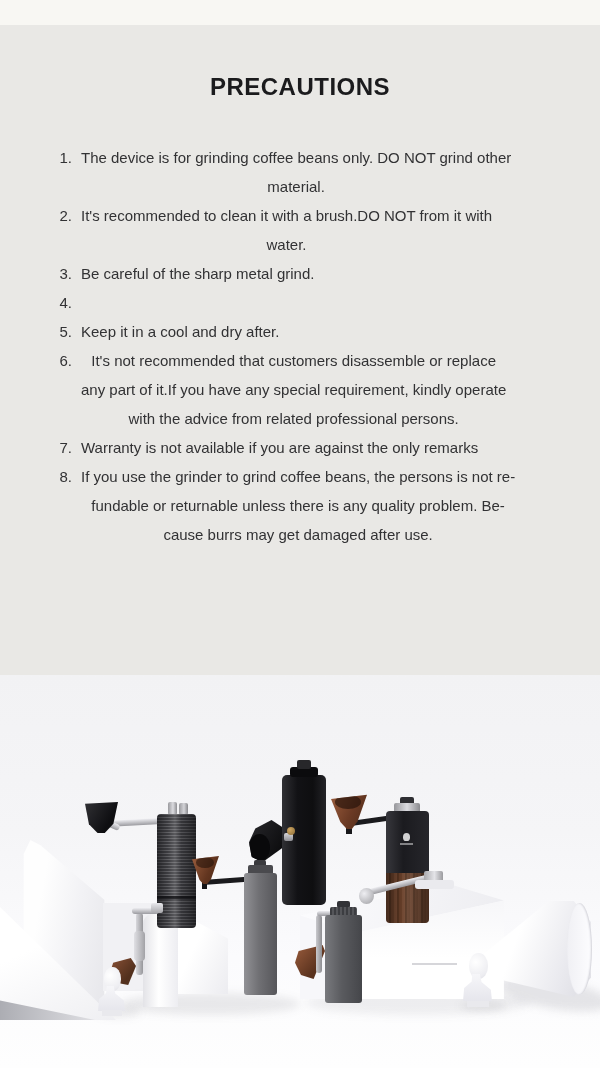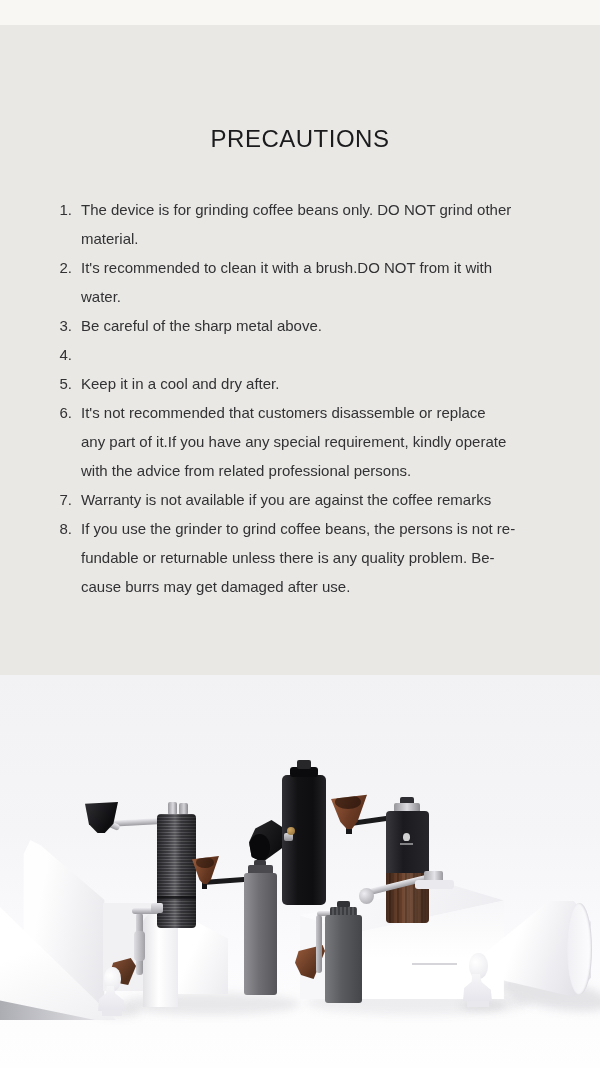--- a/index.html
+++ b/index.html
@@ -2,26 +2,26 @@
 <html><head>
 <meta charset="utf-8">
 <style>
   html,body{margin:0;padding:0;}
   body{
     width:600px;height:1068px;position:relative;overflow:hidden;
     background:#ffffff;font-family:"Liberation Sans",sans-serif;
   }
   .top-strip{position:absolute;top:0;left:0;width:600px;height:25px;}
   .precautions{position:absolute;top:25px;left:0;width:600px;height:650px;}
-  .pc-title{margin:0;padding-top:100px;text-align:center;
-    font-size:24px;font-weight:normal;letter-spacing:.5px;}
+  .pc-title{margin:0;padding-top:48px;text-align:center;
+    font-size:24px;font-weight:bold;letter-spacing:.5px;}
   .pc-list{margin:42px 40px 0 57px;padding:0;list-style:none;}
   .pc-item{display:flex;font-size:15px;line-height:29px;}
   .pc-num{flex:none;width:15px;text-align:right;margin-right:9px;}
-  .pc-text{white-space:pre-line;}
+  .pc-text{white-space:pre-line;text-align:center;}
 
   
   .photo{position:absolute;top:675px;left:0;width:600px;height:393px;overflow:hidden;
     background:linear-gradient(180deg,#f2f2f4 0%,#f5f5f7 40%,#fbfbfd 72%,#fefefe 100%);}
   .photo *{position:absolute;}
 
   .sail{left:22px;top:165px;width:84px;height:176px;
     clip-path:polygon(10% 0,22% 3%,98% 34%,98% 100%,2% 100%,2% 8%);
     background:linear-gradient(100deg,#fefefe 25%,#f2f2f5 60%,#e6e6ea);}
   .backdrop-panel{left:103px;top:228px;width:62px;height:88px;background:#f1f1f4;}
@@ -196,38 +196,38 @@
       <span class="pc-text">The device is for grinding coffee beans only. DO NOT grind other
 material.</span>
     </li>
     <li class="pc-item">
       <span class="pc-num">2.</span>
       <span class="pc-text">It's recommended to clean it with a brush.DO NOT from it with
 water.</span>
     </li>
     <li class="pc-item">
       <span class="pc-num">3.</span>
-      <span class="pc-text">Be careful of the sharp metal above.</span>
+      <span class="pc-text">Be careful of the sharp metal grind.</span>
     </li>
     <li class="pc-item">
       <span class="pc-num">4.</span>
     </li>
     <li class="pc-item">
       <span class="pc-num">5.</span>
       <span class="pc-text">Keep it in a cool and dry after.</span>
     </li>
     <li class="pc-item">
       <span class="pc-num">6.</span>
       <span class="pc-text">It's not recommended that customers disassemble or replace
 any part of it.If you have any special requirement, kindly operate
 with the advice from related professional persons.</span>
     </li>
     <li class="pc-item">
       <span class="pc-num">7.</span>
-      <span class="pc-text">Warranty is not available if you are against the coffee remarks</span>
+      <span class="pc-text">Warranty is not available if you are against the only remarks</span>
     </li>
     <li class="pc-item">
       <span class="pc-num">8.</span>
       <span class="pc-text">If you use the grinder to grind coffee beans, the persons is not re-
 fundable or returnable unless there is any quality problem. Be-
 cause burrs may get damaged after use.</span>
     </li>
   </ol>
 </section>
 

